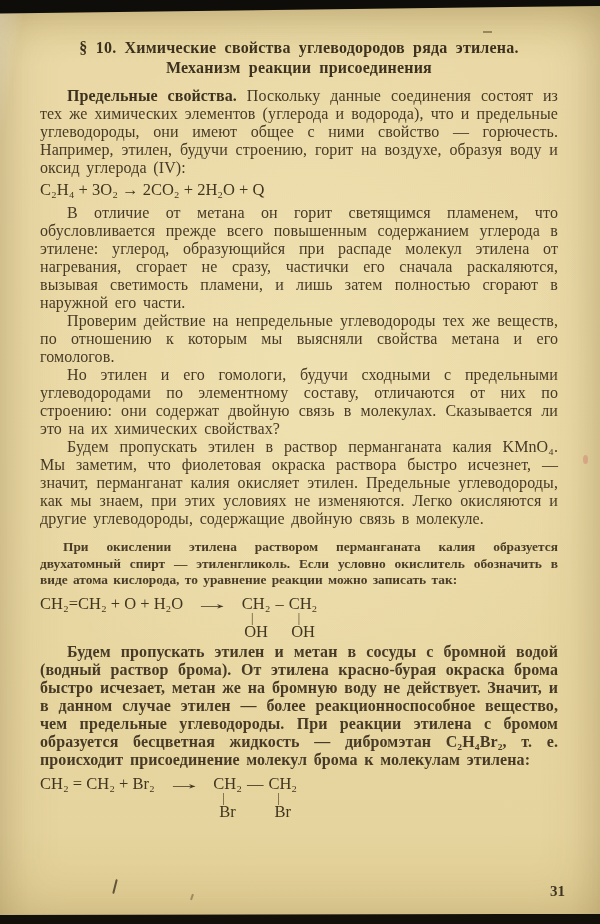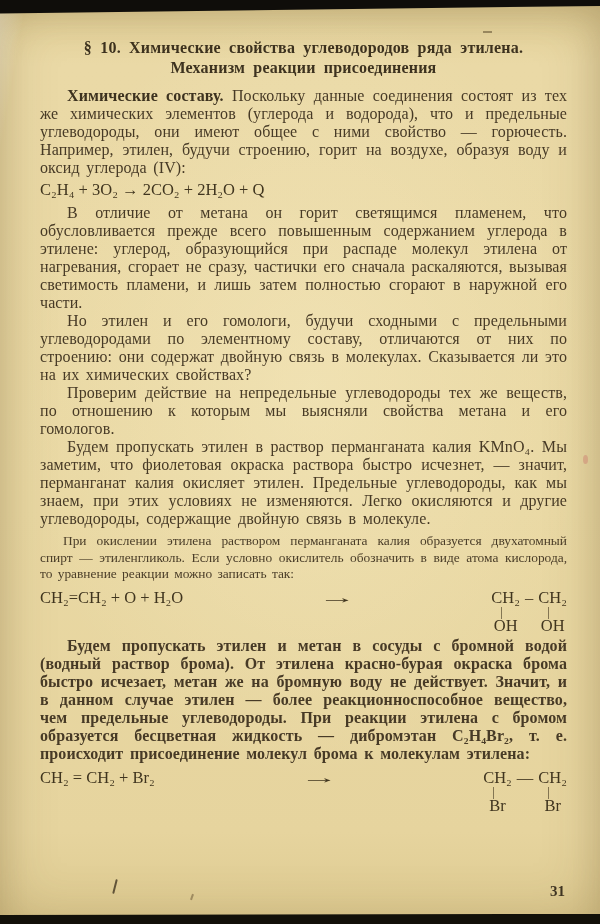--- a/index.html
+++ b/index.html
@@ -28,48 +28,49 @@
     z-index: 5;
   }
   .edge-bottom {
     position: absolute; bottom: 0; left: 0; width: 100%; height: 11px;
     background: #121009;
     clip-path: polygon(0 18%, 100% 8%, 100% 100%, 0 100%);
     z-index: 5;
   }
   .content {
     position: absolute; top: 0; left: 0; right: 0;
-    padding: 38px 33px 0 40px;
+    padding: 38px 42px 0 40px;
     color: #473a26;
   }
   .section-title {
     text-align: center;
     font-size: 16px; font-weight: bold; line-height: 20px;
     color: #3d321f; word-spacing: 4px; letter-spacing: 0.2px;
     margin-bottom: 9px;
   }
   .section-title div { white-space: nowrap; }
   p.body-par {
     font-size: 16px; line-height: 18px;
     text-align: justify; text-indent: 27px;
     word-spacing: 2.5px; letter-spacing: 0.1px;
   }
   p.body-par .lead { font-weight: bold; color: #3d321f; }
   p.small-note {
     font-size: 13.4px; line-height: 16.5px;
     text-align: justify; text-indent: 23px;
-    word-spacing: 2px; margin-top: 5px;
+    word-spacing: 2px; margin-top: 11px;
     color: #4a3d28;
+    font-weight: bold;
   }
   .formula-line {
     text-align: left; font-size: 16.5px; line-height: 20px;
     margin: 3px 0 4px 0; color: #40351f; white-space: nowrap;
   }
   .formula-block {
-    display: flex; justify-content: space-between; align-items: flex-start;
+    display: flex; justify-content: flex-start; align-items: flex-start;
     margin: 5px 0 3px 0; font-size: 16.5px; color: #40351f;
   }
   .formula-block .reactants { line-height: 19px; white-space: nowrap; }
   .arrow-icon {
     display: inline-block; line-height: 19px;
     transform: scaleX(2.3); margin: 0 21px;
   }
   .prod {
     display: inline-grid;
     grid-template-columns: max-content max-content max-content;
@@ -116,29 +117,29 @@
 <div class="book-page">
   <div class="edge-top"></div>
 
   <div class="content">
 
     <div class="section-title">
       <div>§ 10. Химические свойства углеводородов ряда этилена.</div>
       <div>Механизм реакции присоединения</div>
     </div>
 
-    <p class="body-par"><span class="lead">Химические составу.</span><span> Поскольку данные соединения состоят из тех же химических элементов (углерода и водорода), что и предельные углеводороды, они имеют общее с ними свойство — горючесть. Например, этилен, будучи строению, горит на воздухе, образуя воду и оксид углерода (IV):</span></p>
+    <p class="body-par"><span class="lead">Предельные свойства.</span><span> Поскольку данные соединения состоят из тех же химических элементов (углерода и водорода), что и предельные углеводороды, они имеют общее с ними свойство — горючесть. Например, этилен, будучи строению, горит на воздухе, образуя воду и оксид углерода (IV):</span></p>
 
     <div class="formula-line">C₂H₄ + 3O₂ → 2CO₂ + 2H₂O + Q</div>
 
     <p class="body-par">В отличие от метана он горит светящимся пламенем, что обусловливается прежде всего повышенным содержанием углерода в этилене: углерод, образующийся при распаде молекул этилена от нагревания, сгорает не сразу, частички его сначала раскаляются, вызывая светимость пламени, и лишь затем полностью сгорают в наружной его части.</p>
 
+    <p class="body-par">Проверим действие на непредельные углеводороды тех же веществ, по отношению к которым мы выясняли свойства метана и его гомологов.</p>
+
     <p class="body-par">Но этилен и его гомологи, будучи сходными с предельными углеводородами по элементному составу, отличаются от них по строению: они содержат двойную связь в молекулах. Сказывается ли это на их химических свойствах?</p>
-
-    <p class="body-par">Проверим действие на непредельные углеводороды тех же веществ, по отношению к которым мы выясняли свойства метана и его гомологов.</p>
 
     <p class="body-par">Будем пропускать этилен в раствор перманганата калия KMnO₄. Мы заметим, что фиолетовая окраска раствора быстро исчезнет, — значит, перманганат калия окисляет этилен. Предельные углеводороды, как мы знаем, при этих условиях не изменяются. Легко окисляются и другие углеводороды, содержащие двойную связь в молекуле.</p>
 
     <p class="small-note">При окислении этилена раствором перманганата калия образуется двухатомный спирт — этиленгликоль. Если условно окислитель обозначить в виде атома кислорода, то уравнение реакции можно записать так:</p>
 
     <div class="formula-block">
       <span class="reactants">CH₂=CH₂ + O + H₂O</span>
       <span class="arrow-icon">→</span>
       <span class="prod">
         <span class="tl">CH₂</span>

